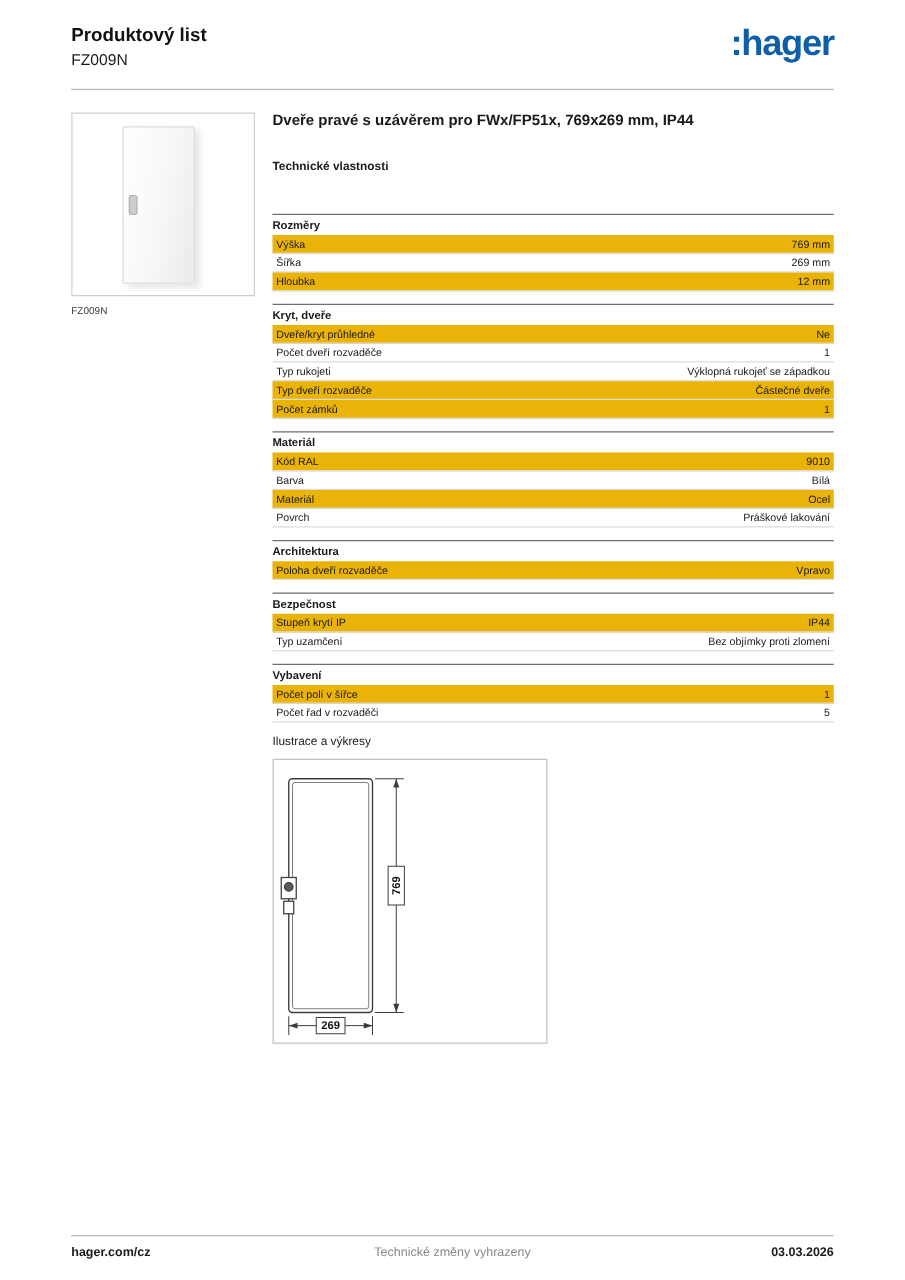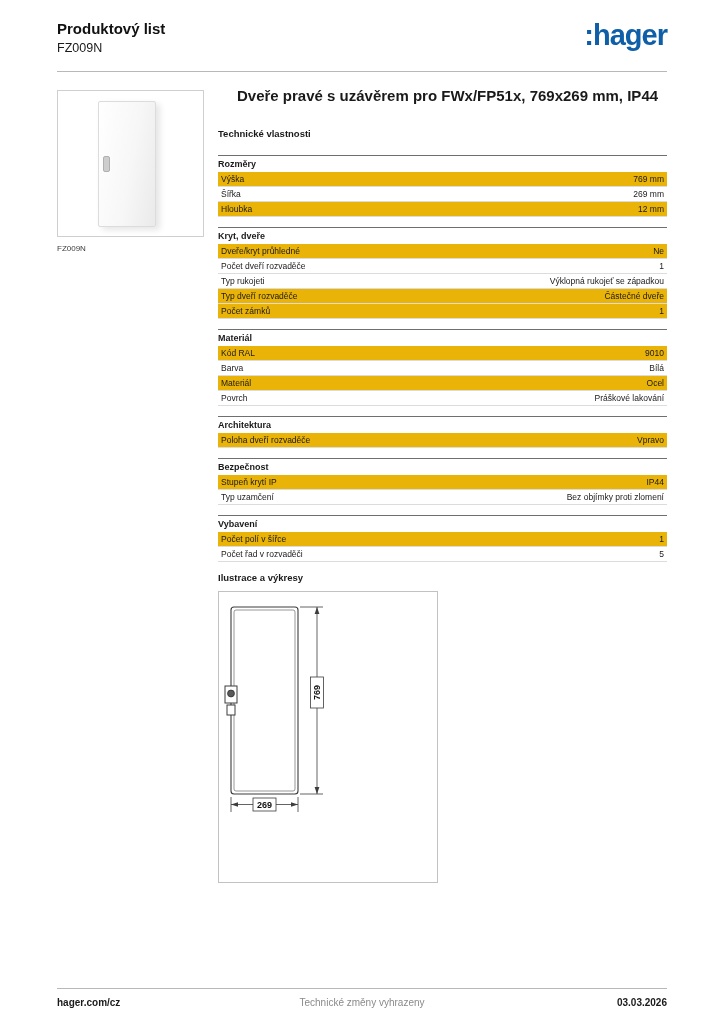--- a/index.html
+++ b/index.html
@@ -23,34 +23,34 @@
   .photo-box { width:147px; height:147px; border:1px solid #cfcfcf; position:relative; background:#fff; overflow:hidden; }
   .door-img { position:absolute; left:40px; top:10px; width:58px; height:126px;
     background:linear-gradient(100deg,#ffffff 0%,#f7f7f7 55%,#eaeaea 100%);
     border:1px solid #dcdcdc; border-radius:2px; box-shadow:4px 3px 6px rgba(0,0,0,0.10); }
   .door-handle { position:absolute; left:4px; top:54px; width:7px; height:16px;
     background:#cdcdcd; border:1px solid #b0b0b0; border-radius:2px; }
   .photo-caption { margin-top:7px; font-size:8px; color:#3c3c3c; }
 
   
   .main-col { position:absolute; left:218px; top:90px; width:449px; }
-  .product-heading { font-size:15px; font-weight:700; line-height:12px;margin-left:19px; }
+  .product-heading { font-size:12px; font-weight:700; line-height:12px; }
   .specs-title { font-size:9.5px; font-weight:700; margin-top:26px; }
-  .spec-sections { margin-top:16px; }
+  .spec-sections { margin-top:32px; }
   .spec-section { margin-bottom:10px; }
   .spec-section-title { font-size:9px; font-weight:700; border-top:1px solid #6f6f6f;
     padding:3px 0 3px; line-height:10px; }
   .spec-row { display:flex; justify-content:space-between; align-items:center;
     font-size:8.5px; line-height:9px; padding:2.5px 3px; border-bottom:1px solid #dcdcdc; }
   .spec-row.alt { background:#eab308; }
   .spec-value { text-align:right; white-space:nowrap; margin-left:12px; }
 
   
-  .illustration-title { font-size:9.5px; font-weight:700; margin:10px 0 8px; }
-  .drawing-box { width:220px; height:292px; border:1px solid #c2c2c2; background:#fff; }
+  .illustration-title { font-size:9.5px; font-weight:400; margin:10px 0 8px; }
+  .drawing-box { width:220px; height:228px; border:1px solid #c2c2c2; background:#fff; }
   .drawing-box svg { display:block; }
 
   
   .footer-rule { position:absolute; left:57px; right:57px; top:988px; border-top:1px solid #b8b8b8; }
   .footer { position:absolute; left:57px; right:57px; top:997px; height:12px; font-size:10px; }
   .footer-site { position:absolute; left:0; top:0; font-weight:700; }
   .footer-notice { position:absolute; left:50%; top:0; transform:translateX(-50%); color:#8a8a8a; }
   .footer-date { position:absolute; right:0; top:0; font-weight:700;text-align:right; }
 </style>
 </head>

